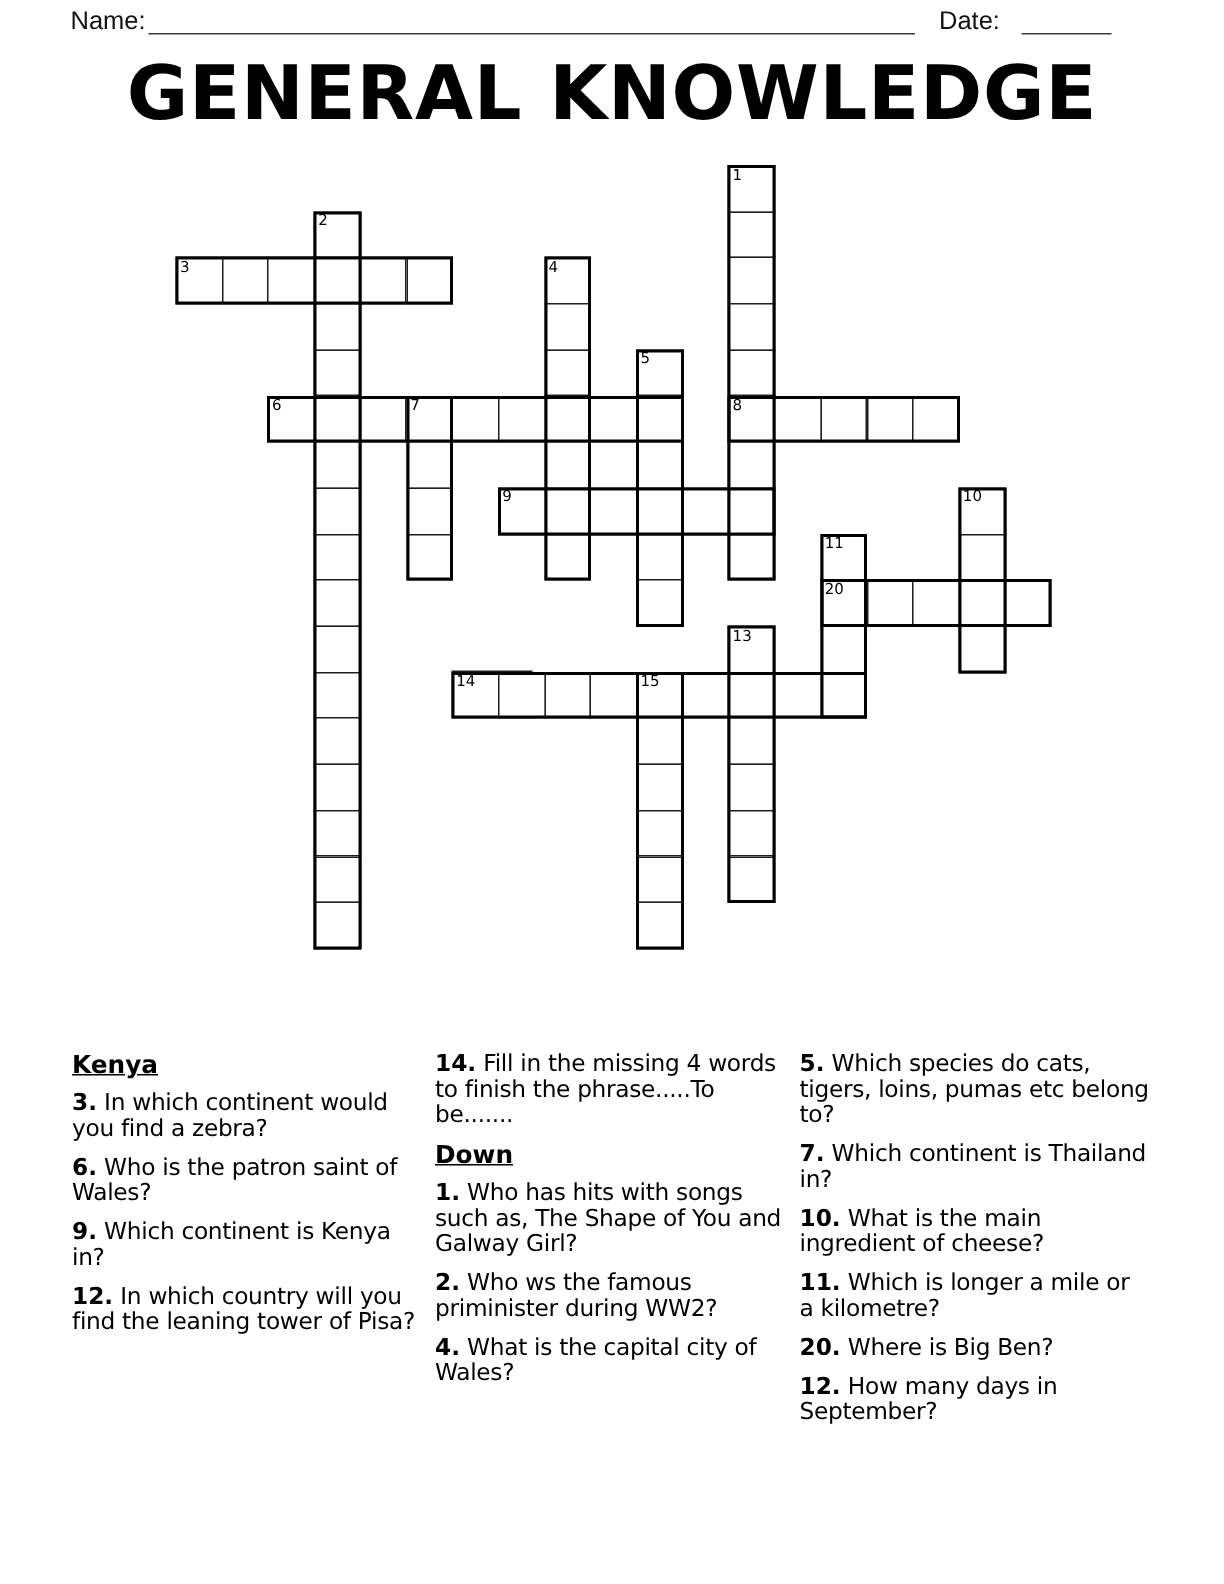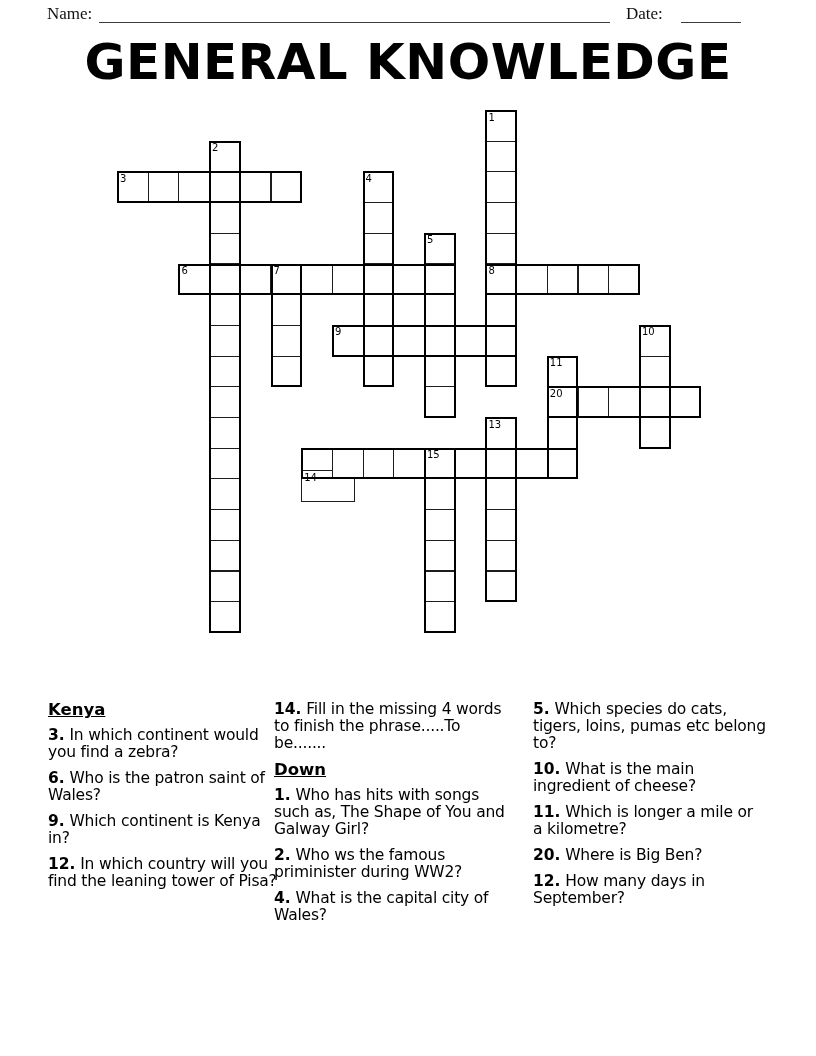--- a/index.html
+++ b/index.html
@@ -1,20 +1,20 @@
 <!DOCTYPE html>
 <html><head>
 <meta charset="utf-8">
 <style>
   html,body{margin:0;padding:0;background:#fff;}
   .page{position:relative;width:816px;height:1056px;background:#fff;overflow:hidden;
         font-family:"DejaVu Sans",sans-serif;color:#000;}
 
   
-  .form-label{position:absolute;font-family:Liberation Serif, serif;
+  .form-label{position:absolute;font-family:Liberation Sans, sans-serif;
               font-size:17px;line-height:20px;color:#111;}
   .blank-line{position:absolute;height:19px;border-bottom:1.6px solid #3a3a3a;}
 
   
   .title{position:absolute;top:33px;left:0;width:816px;text-align:center;
          font-size:50px;line-height:58px;font-weight:bold;letter-spacing:0.5px;
          font-family:"DejaVu Sans",sans-serif;}
 
   
   .cell{position:absolute;box-sizing:border-box;border:1px solid #1d1d1d;background:#fff;}
@@ -139,21 +139,21 @@
       <div class="cell" style="left: 608.2px; top: 386.3px; width: 31.7px; height: 31.7px;"></div>
       <div class="cell" style="left: 669.6px; top: 386.3px; width: 31.7px; height: 31.7px;"></div>
       <div class="cell" style="left: 485.4px; top: 417px; width: 31.7px; height: 31.7px;">
         <span class="cellnum">13</span>
       </div>
       <div class="cell" style="left: 485.4px; top: 447.7px; width: 31.7px; height: 31.7px;"></div>
       <div class="cell" style="left: 485.4px; top: 478.4px; width: 31.7px; height: 31.7px;"></div>
       <div class="cell" style="left: 485.4px; top: 509.1px; width: 31.7px; height: 31.7px;"></div>
       <div class="cell" style="left: 485.4px; top: 539.8px; width: 31.7px; height: 31.7px;"></div>
       <div class="cell" style="left: 485.4px; top: 570.5px; width: 31.7px; height: 31.7px;"></div>
-      <div class="cell" style="left: 301.2px; top: 470px; width: 54px; height: 31.7px;">
+      <div class="cell" style="left: 301.2px; top: 447px; width: 54px; height: 31.7px;">
         <span class="cellnum">14</span>
       </div>
       <div class="cell" style="left: 331.9px; top: 447.7px; width: 31.7px; height: 31.7px;"></div>
       <div class="cell" style="left: 362.6px; top: 447.7px; width: 31.7px; height: 31.7px;"></div>
       <div class="cell" style="left: 393.3px; top: 447.7px; width: 31.7px; height: 31.7px;"></div>
       <div class="cell" style="left: 424px; top: 447.7px; width: 31.7px; height: 31.7px;">
         <span class="cellnum">15</span>
       </div>
       <div class="cell" style="left: 454.7px; top: 447.7px; width: 31.7px; height: 31.7px;"></div>
       <div class="cell" style="left: 516.1px; top: 447.7px; width: 31.7px; height: 31.7px;"></div>
@@ -180,29 +180,30 @@
     </div>
 
   <div id="clues">
       <div class="cluecol" style="left: 48px;">
         <p class="clue-header">Kenya</p>
         <p class="clue"><b>3.</b> In which continent would you find a zebra?</p>
         <p class="clue"><b>6.</b> Who is the patron saint of Wales?</p>
         <p class="clue"><b>9.</b> Which continent is Kenya in?</p>
         <p class="clue"><b>12.</b> In which country will you find the leaning tower of Pisa?</p>
       </div>
-      <div class="cluecol" style="left: 274px;">
+      <div class="cluecol" style="left: 290px;">
         <p class="clue"><b>14.</b> Fill in the missing 4 words to finish the phrase.....To be.......</p>
         <p class="clue-header">Down</p>
         <p class="clue"><b>1.</b> Who has hits with songs such as, The Shape of You and Galway Girl?</p>
         <p class="clue"><b>2.</b> Who ws the famous priminister during WW2?</p>
         <p class="clue"><b>4.</b> What is the capital city of Wales?</p>
       </div>
       <div class="cluecol" style="left: 533px;">
         <p class="clue"><b>5.</b> Which species do cats, tigers, loins, pumas etc belong to?</p>
+        <p class="clue"><b>7.</b> Which continent is Thailand in?</p>
         <p class="clue"><b>10.</b> What is the main ingredient of cheese?</p>
         <p class="clue"><b>11.</b> Which is longer a mile or a kilometre?</p>
         <p class="clue"><b>20.</b> Where is Big Ben?</p>
         <p class="clue"><b>12.</b> How many days in September?</p>
       </div>
     </div>
 
 </div>
 
 </body></html>

